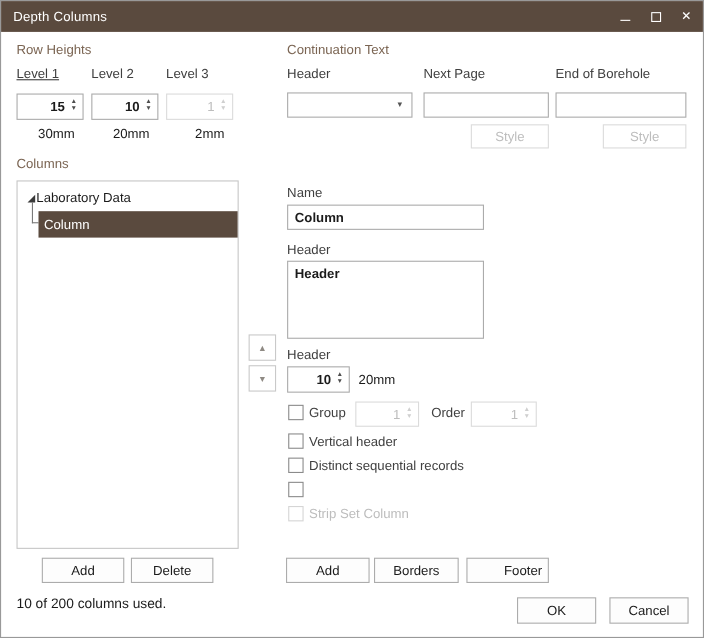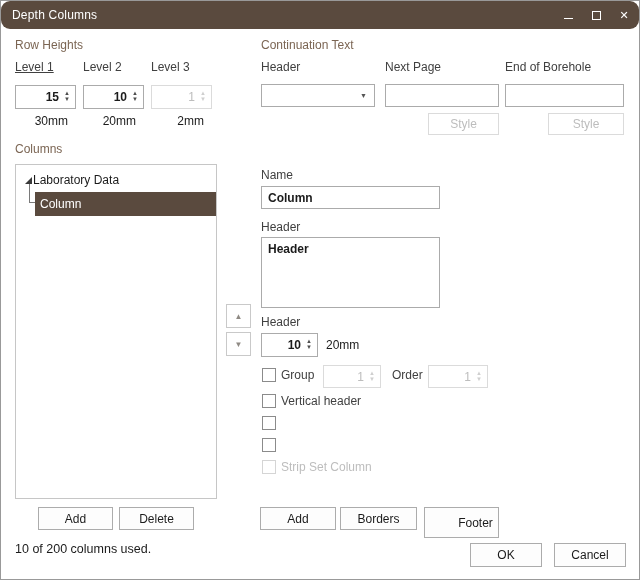--- a/index.html
+++ b/index.html
@@ -7,21 +7,21 @@
     --section:#7B6553;
   }
   *{box-sizing:border-box;margin:0;padding:0;font-family:"Liberation Sans",sans-serif;}
   html,body{background:#fff;}
   #window{
     position:relative;width:640px;height:580px;
     background:#fff;border:1px solid #999;overflow:hidden;
     font-size:12px;color:#3d3d3d;
   }
   
-  .titlebar{position:absolute;left:0;top:0;width:100%;height:28px;background:var(--accent);display:flex;align-items:center;border-radius:9px;}
+  .titlebar{position:absolute;left:0;top:0;width:100%;height:28px;background:var(--accent);display:flex;align-items:center;}
   .titlebar .title{color:#fff;margin-left:11px;font-size:12px;letter-spacing:.2px;}
   .win-controls{position:absolute;right:8px;top:0;height:28px;display:flex;align-items:center;gap:14px;}
   .win-btn{width:14px;height:14px;display:flex;align-items:center;justify-content:center;color:#fff;cursor:default;}
   .min-glyph{width:9px;height:1px;background:#fff;margin-top:6px;}
   .max-glyph{width:9px;height:9px;border:1px solid #fff;}
   .close-glyph{font-size:11px;color:#fff;line-height:1;}
   
   .section-label{position:absolute;color:var(--section);font-size:12px;}
   .field-label{position:absolute;color:#404040;font-size:12px;}
   .textbox{
@@ -190,26 +190,27 @@
     <span class="spin-arrows">
         <span>▲</span>
         <span>▼</span>
       </span>
   </div>
 
   <div class="checkbox" style="left:261px;top:393px;"></div>
   <div class="cb-label" style="left:280px;top:393px;">Vertical header</div>
 
   <div class="checkbox" style="left:261px;top:415px;"></div>
+  <div class="cb-label" style="left:280px;top:415px;">Distinct sequential records</div>
 
   <div class="checkbox" style="left:261px;top:437px;"></div>
 
   <div class="checkbox disabled" style="left:261px;top:459px;"></div>
   <div class="cb-label disabled" style="left:280px;top:459px;">Strip Set Column</div>
 
   <div class="btn" style="left:259px;top:506px;width:76px;height:23px;">Add</div>
   <div class="btn" style="left:339px;top:506px;width:77px;height:23px;">Borders</div>
-  <div class="btn" style="left:423px;top:506px;width:75px;height:31px;padding-left:28px;">Footer</div>
+  <div class="btn" style="left:423px;top:506px;width:75px;height:23px;padding-left:28px;">Footer</div>
 
   <div class="btn" style="left:469px;top:542px;width:72px;height:24px;">OK</div>
   <div class="btn" style="left:553px;top:542px;width:72px;height:24px;">Cancel</div>
 
 </div>
 
 </body></html>

